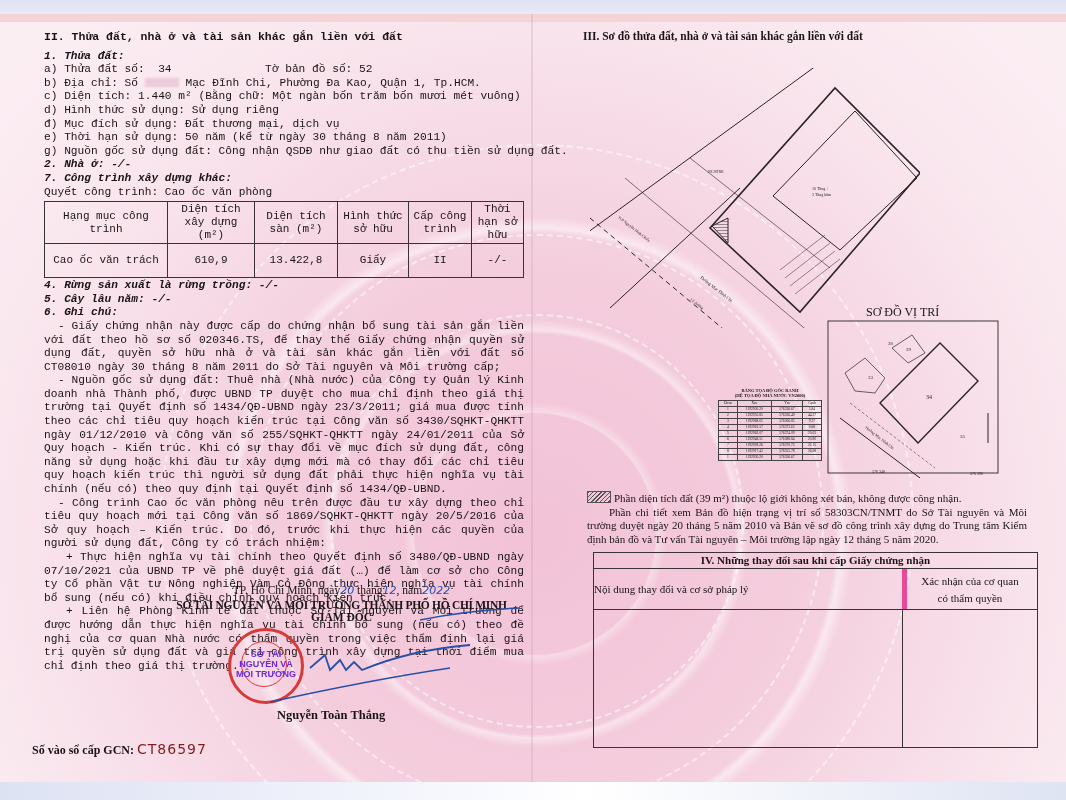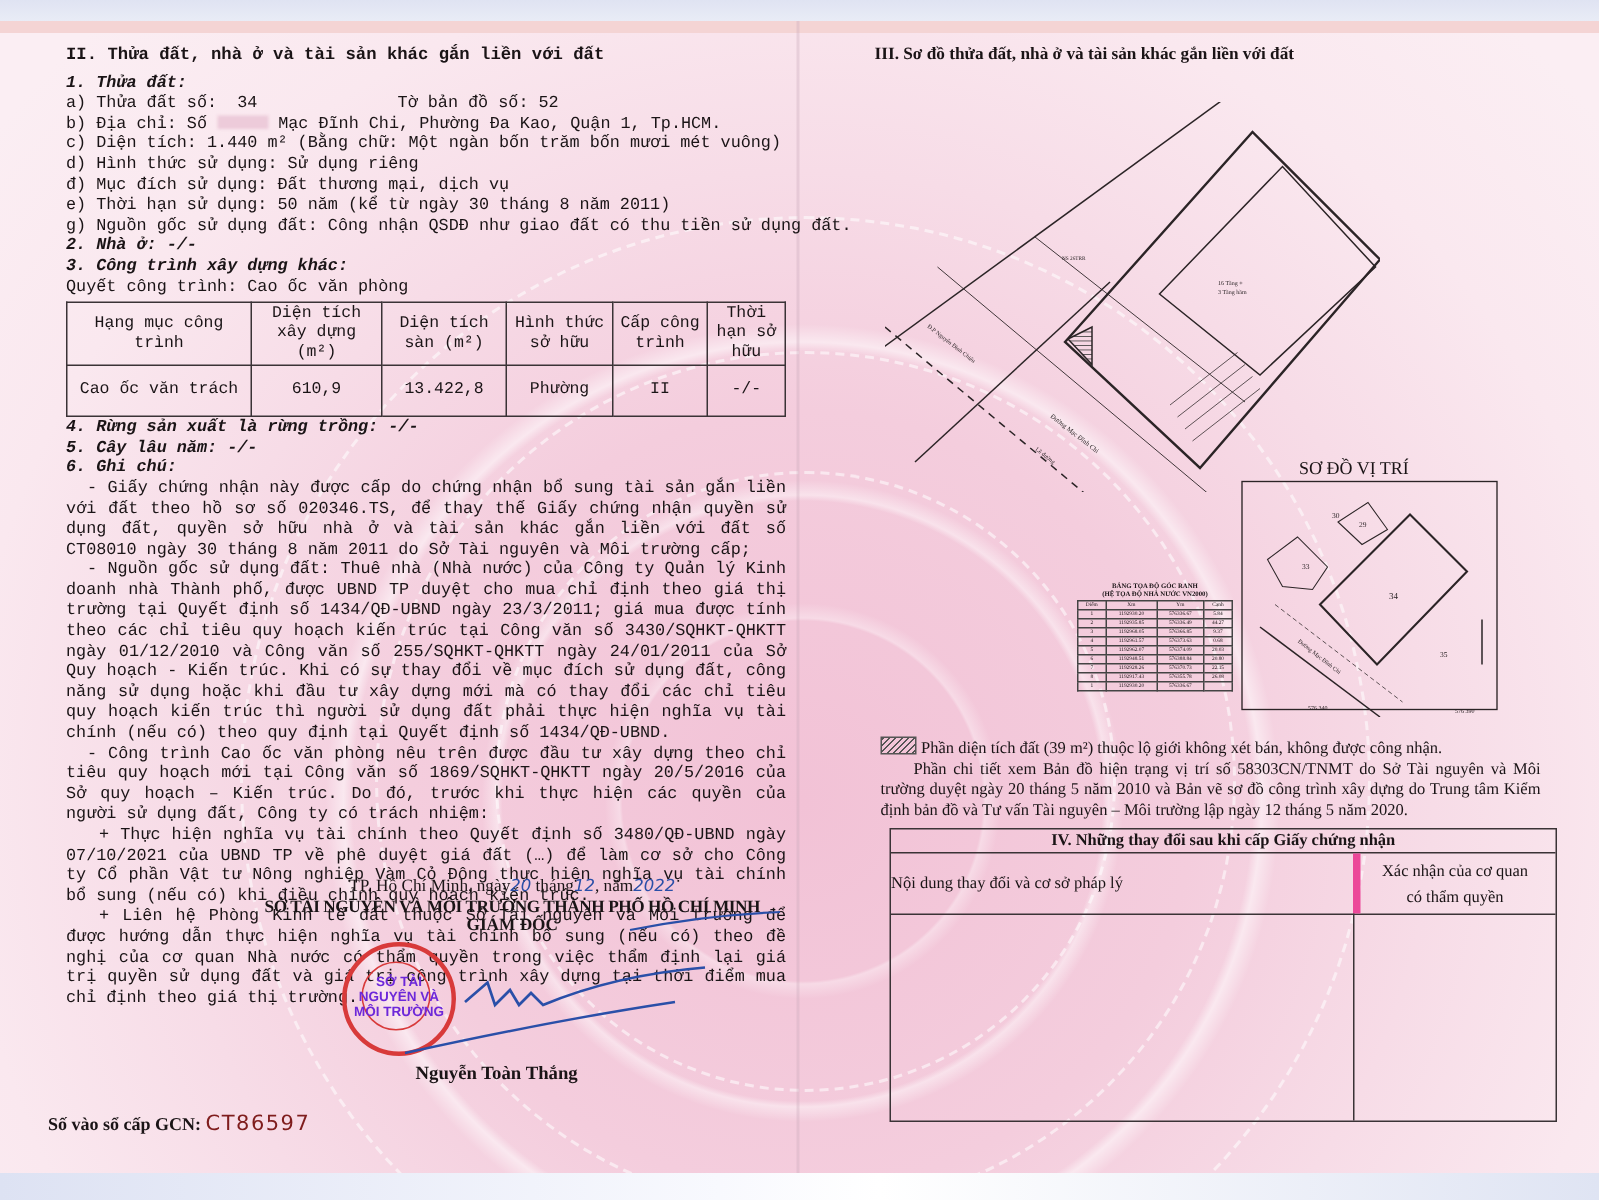--- a/index.html
+++ b/index.html
@@ -83,37 +83,37 @@
     <span>b) Địa chỉ: Số</span>
     <span class="blur"></span>
     <span>Mạc Đĩnh Chi, Phường Đa Kao, Quận 1, Tp.HCM.</span>
   </p>
   <p class="ln">c) Diện tích:  1.440  m² (Bằng chữ: Một ngàn bốn trăm bốn mươi mét vuông)</p>
   <p class="ln">d) Hình thức sử dụng:  Sử dụng riêng</p>
   <p class="ln">đ) Mục đích sử dụng:   Đất thương mại, dịch vụ</p>
   <p class="ln">e) Thời hạn sử dụng:   50 năm (kể từ ngày 30 tháng 8 năm 2011)</p>
   <p class="ln">g) Nguồn gốc sử dụng đất: Công nhận QSDĐ như giao đất có thu tiền sử dụng đất.</p>
   <p class="sub">2. Nhà ở: -/-</p>
-  <p class="sub">3. Công trình xây dựng khác:</p>
+  <p class="sub">7. Công trình xây dựng khác:</p>
   <p class="ln">Quyết công trình: Cao ốc văn phòng</p>
   <table class="ct">
     <tbody>
         <tr>
       <th style="width:120px">Hạng mục công trình</th>
       <th style="width:84px">Diện tích xây dựng (m²)</th>
       <th style="width:80px">Diện tích sàn (m²)</th>
       <th style="width:68px">Hình thức sở hữu</th>
       <th style="width:60px">Cấp công trình</th>
       <th>Thời hạn sở hữu</th>
     </tr>
     <tr>
       <td>Cao ốc văn trách</td>
       <td>610,9</td>
       <td>13.422,8</td>
-      <td>Phường</td>
+      <td>Giấy</td>
       <td>II</td>
       <td>-/-</td>
     </tr>
   </tbody>
     </table>
   <p class="sub">4. Rừng sản xuất là rừng trồng: -/-</p>
   <p class="sub">5. Cây lâu năm: -/-</p>
   <p class="sub">6. Ghi chú:</p>
   <div class="note">
     <p class="ind">- Giấy chứng nhận này được cấp do chứng nhận bổ sung tài sản gắn liền với đất theo hồ sơ số 020346.TS, để thay thế Giấy chứng nhận quyền sử dụng đất, quyền sở hữu nhà ở và tài sản khác gắn liền với đất số CT08010 ngày 30 tháng 8 năm 2011 do Sở Tài nguyên và Môi trường cấp;</p>

